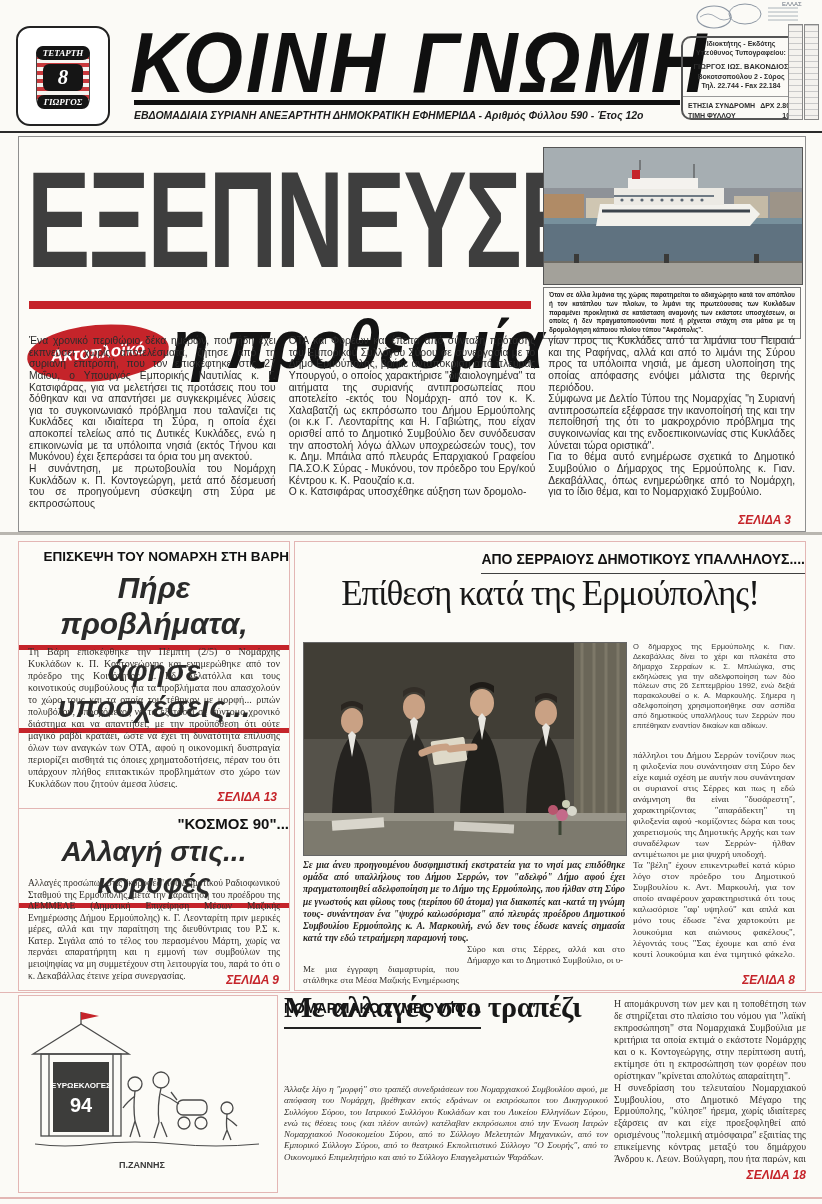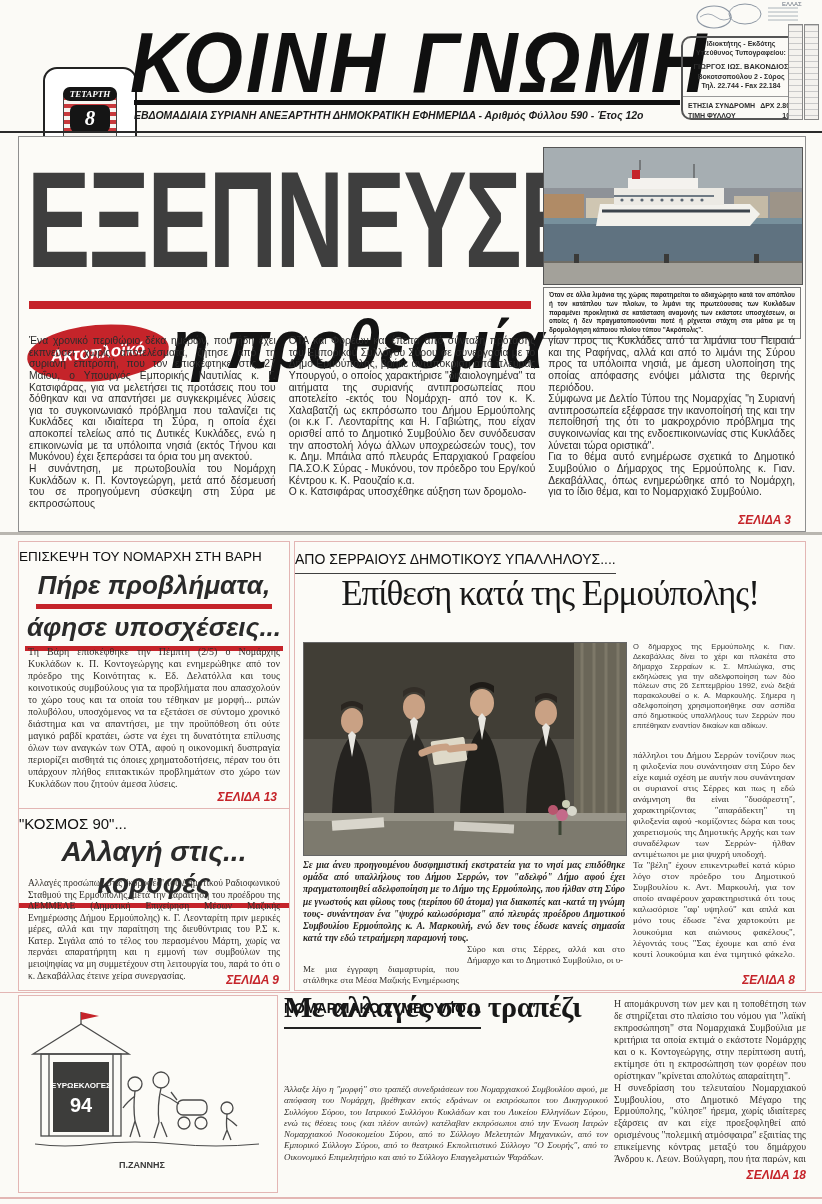--- a/index.html
+++ b/index.html
@@ -1,22 +1,22 @@
 <!DOCTYPE html>
 <html><head>
 <meta charset="utf-8">
 <style>
   html,body{margin:0;padding:0;background:#e8e8e8;}
   .page{position:relative;width:822px;height:1204px;background:#fbfaf6;margin:0 auto;
         font-family:"Liberation Sans",sans-serif;color:#222;overflow:hidden;}
   .abs{position:absolute;}
 
   
-  .datebox{left:43px;top:26px;width:94px;height:100px;border:2px solid #222;border-radius:14px;
-           background:#fff;padding:18px;box-sizing:border-box;margin-top:41px;}
+  .datebox{left:16px;top:26px;width:94px;height:100px;border:2px solid #222;border-radius:14px;
+           background:#fff;padding:18px;box-sizing:border-box;}
   .datebox-in{height:100%;border-radius:9px;border:1px solid #444;
       background:repeating-linear-gradient(180deg,#c8393c 0 4px,#f6f4f0 4px 8px);
       display:flex;flex-direction:column;align-items:center;justify-content:center;}
   .date-pill{background:#151515;color:#fff;font-style:italic;font-weight:bold;font-size:9px;
              padding:2px 7px;border-radius:9px;font-family:"Liberation Serif",serif;}
   .date-num{background:#151515;color:#fff;font-style:italic;font-weight:bold;font-size:21px;
             padding:1px 15px;border-radius:6px;margin:4px 0;font-family:"Liberation Serif",serif;}
   .mast-title{left:130px;top:12px;width:552px;height:86px;font-weight:bold;font-style:italic;
               font-size:77px;letter-spacing:3px;color:#101010;transform:scaleY(1.12);transform-origin:top left;
               white-space:nowrap;}
@@ -47,24 +47,24 @@
             font-size:6.3px;font-weight:bold;line-height:1.4;text-align:justify;padding:3px 5px;color:#1e1e1e;}
   .lead-cols{left:10px;top:198px;width:766px;height:182px;display:flex;gap:13px;overflow:hidden;}
   .lead-col{flex:1;font-size:10.3px;line-height:1.13;color:#2c2c2c;text-align:justify;white-space:pre-line;}
   .pageref{color:#c5242a;font-weight:bold;font-style:italic;font-size:12px;}
   .lead-ref{right:14px;bottom:4px;}
   .sep1{left:0;top:532px;width:822px;height:3px;background:#b9b6b0;}
 
   
   .pinkbox{border:1px solid #e3b6b4;background:#fcfbf7;}
   .varibox{left:18px;top:541px;width:270px;height:448px;}
-  .kicker-sm{width:100%;text-align:left;font-weight:400;color:#111;}
+  .kicker-sm{width:100%;text-align:right;font-weight:700;color:#111;}
   .vari-kicker{top:7px;font-size:13.5px;}
   .vari-heads{top:25px;width:100%;text-align:center;line-height:1.2;}
-  .redline{display:inline-block;font-size:26px;font-weight:800;font-style:italic;color:#2a2a2a;
+  .redline{display:inline-block;font-size:30px;font-weight:800;font-style:italic;color:#2a2a2a;
            border-bottom:5px solid #c5242a;padding:0 2px 3px 2px;margin-top:3px;}
   .serifbody{font-family:"Liberation Serif",serif;color:#33302c;text-align:justify;white-space:pre-line;}
   .vari-body{left:9px;top:104px;width:252px;height:142px;font-size:10px;line-height:1.2;overflow:hidden;}
   .vari-ref{right:12px;top:248px;}
   .middiv{left:0;top:266px;width:270px;height:1px;background:#e3b6b4;}
   .kosmos-kicker{top:273px;font-size:15px;}
   .kosmos-head{top:291px;width:100%;text-align:center;}
   .kosmos-head .redline{font-size:28px;}
   .kosmos-body{left:9px;top:336px;width:252px;height:102px;font-size:9.5px;line-height:1.22;overflow:hidden;}
   .kosmos-ref{right:10px;bottom:3px;}

